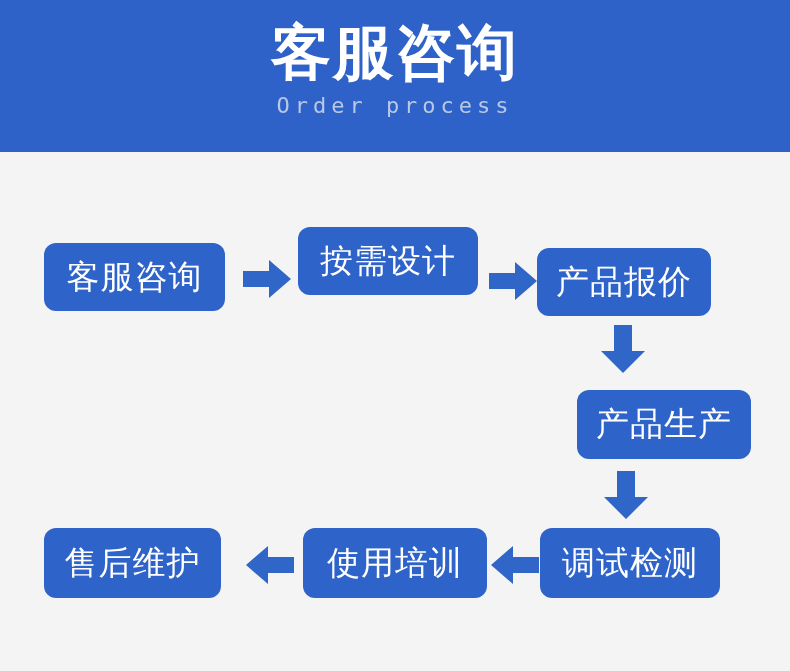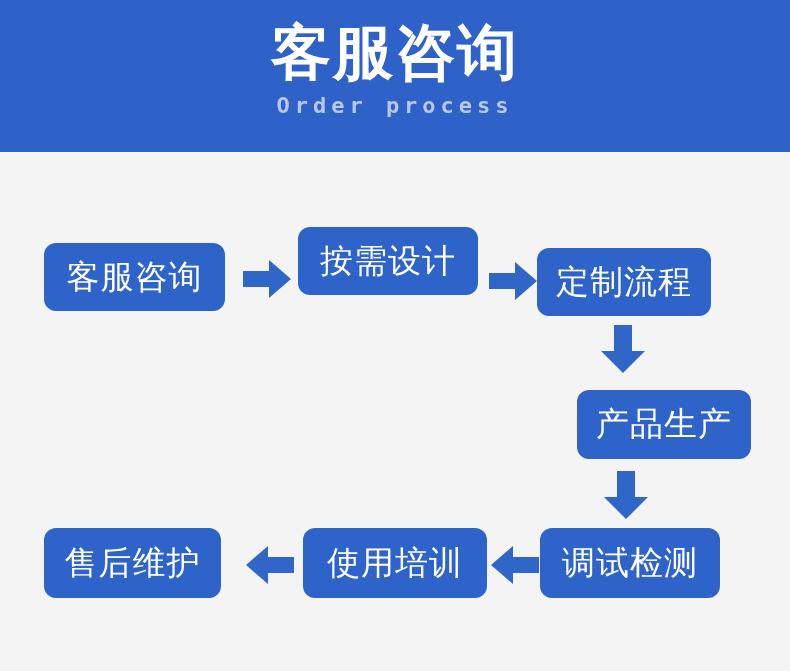--- a/index.html
+++ b/index.html
@@ -41,21 +41,21 @@
     white-space: nowrap;
   }
   .header-subtitle {
     position: absolute;
     left: 0;
     top: 92px;
     width: 790px;
     text-align: center;
     color: #b9c8e4;
     font-size: 22px;
-    font-weight: 700;
+    font-weight: 400;
     letter-spacing: 5px;
     line-height: 28px;
     font-family: "DejaVu Sans Mono", "Liberation Mono", monospace;
     white-space: nowrap;
   }
 
   
   .flow {
     position: absolute;
     left: 0;
@@ -127,21 +127,21 @@
   </div>
 
   <div class="step step-2">按需设计</div>
 
   <div class="arrow arrow-r2">
     <svg width="48" height="38" viewBox="0 0 48 38" xmlns="http://www.w3.org/2000/svg">
       <polygon points="0,11 26,11 26,0 48,19 26,38 26,27 0,27" fill="#2f66c8"></polygon>
     </svg>
   </div>
 
-  <div class="step step-3">定制流程</div>
+  <div class="step step-3">产品报价</div>
 
   <div class="arrow arrow-d1">
     <svg width="44" height="48" viewBox="0 0 44 48" xmlns="http://www.w3.org/2000/svg">
       <polygon points="13,0 31,0 31,26 44,26 22,48 0,26 13,26" fill="#2f66c8"></polygon>
     </svg>
   </div>
 
   <div class="step step-4">产品生产</div>
 
   <div class="arrow arrow-d2">

